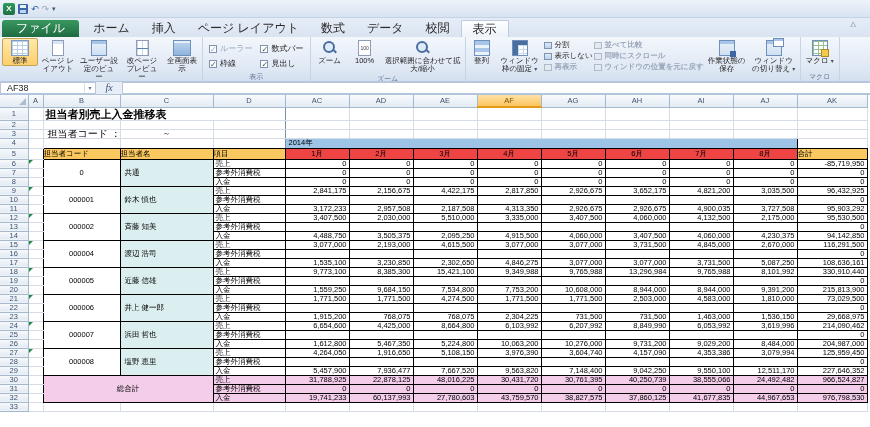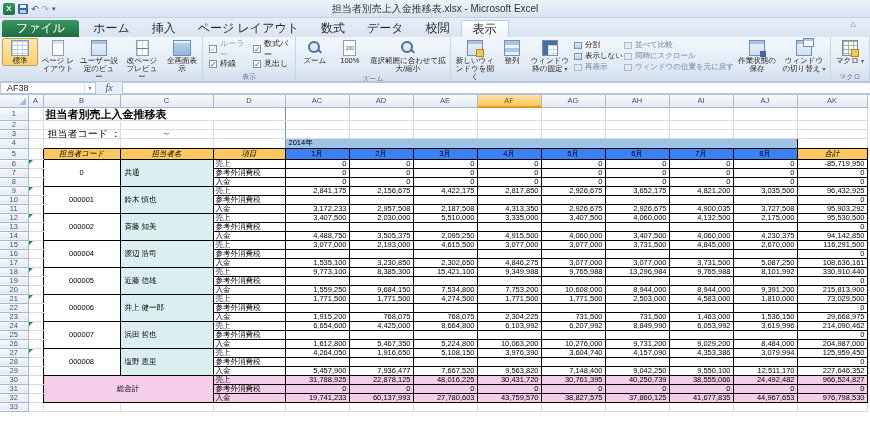--- a/index.html
+++ b/index.html
@@ -122,22 +122,22 @@
   .gc { background:#fff; }
   .blk { border-right-color:#000; border-bottom-color:#000; background:#fff; }
   .ab { border-right-color:#000; }
   .bbk { border-bottom-color:#000; }
   .dright { border-right-color:#7C8EA6; }
   .title { font-size:11px; font-weight:bold; color:#000; padding-left:2px; }
   .flabel { padding-left:4px; font-size:10px; }
   .ftilde { text-align:center; font-size:8px; }
   .yb { background:#9DC3E6; border:1px solid #000; border-left-color:#000; text-align:left;
     padding-left:3px; font-size:7.5px; }
-  .gold { background:#FAC85F; text-align:center;font-style:italic; }
-  .month { background:#3b82f6; text-align:center;margin-top:47px; }
+  .gold { background:#FAC85F; text-align:left; }
+  .month { background:#ef4444; text-align:center;margin-top:47px; }
   .num { text-align:right; padding-right:2px; }
   .item { text-align:left; padding-left:2px; }
   .code { text-align:center; }
   .name { text-align:left; padding-left:4px; background:#DBEEF0; }
   .tot { background:#F3CDE9; }
   .totlbl { text-align:center; }
   td.tri { position:relative; }
   td.tri::before { content:""; position:absolute; top:0; left:0; width:0; height:0;
     border-top:4px solid #1F8A44; border-right:4px solid transparent; }
 </style>
@@ -145,21 +145,20 @@
 <body>
 
 <div class="titlebar">
   <div class="qat">
     <span class="xl-logo">X</span>
     <span class="floppy"></span>
     <span class="qi">↶</span>
     <span class="qi gray">↷</span>
     <span class="qi small">▾</span>
   </div>
-  <div class="wtitle">担当者別売上入金推移表.xlsx  -  Microsoft Excel</div>
 </div>
 
 <div class="tabstrip">
   <div class="tab file">ファイル</div>
   <div class="tab">ホーム</div>
   <div class="tab">挿入</div>
   <div class="tab">ページ レイアウト</div>
   <div class="tab">数式</div>
   <div class="tab">データ</div>
   <div class="tab">校閲</div>
@@ -232,24 +231,20 @@
       <div class="bigbtn" style="width:80px">
         <span class="ic ic-mag"></span>
         <span class="bl">選択範囲に合わせて拡大/縮小</span>
         </div>
     </div>
     <div class="glabel">ズーム</div>
   </div>
 
   <div class="rgroup">
     <div class="rgc">
-      <div class="bigbtn" style="width:44px">
-        <span class="ic ic-winnew"></span>
-        <span class="bl">新しいウィンドウを開く</span>
-        </div>
       <div class="bigbtn" style="width:28px">
         <span class="ic ic-arrange"></span>
         <span class="bl">整列</span>
         </div>
       <div class="bigbtn" style="width:46px">
         <span class="ic ic-freeze"></span>
         <span class="bl"><span>ウィンドウ枠の固定</span>
           <span class="dd">▾</span></span>
         </div>
       <div class="scol">

